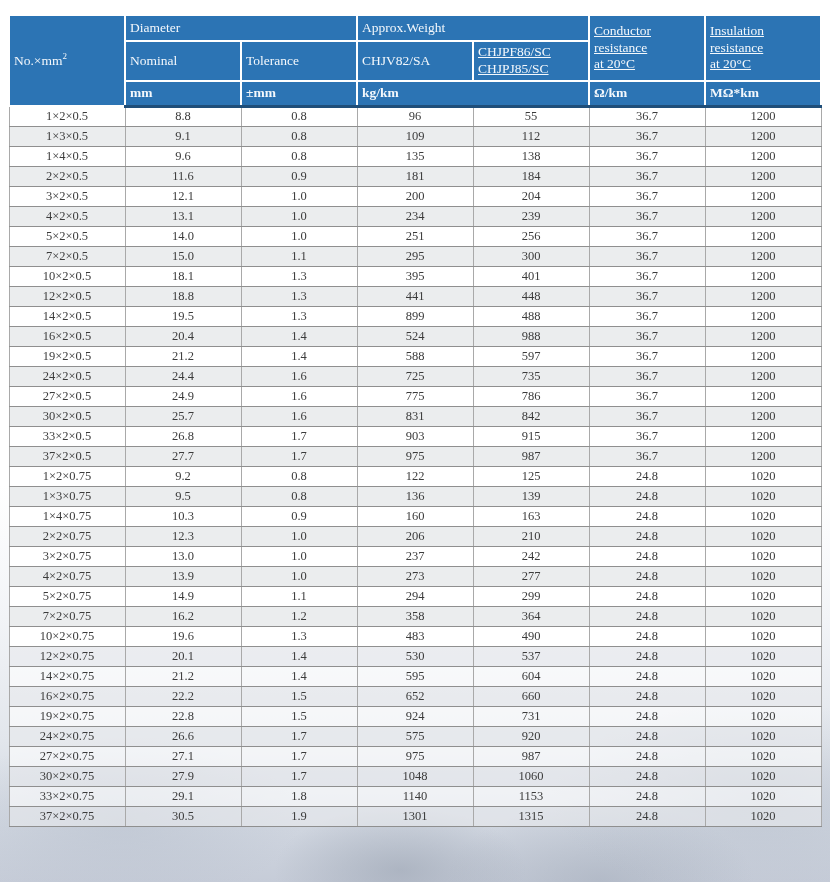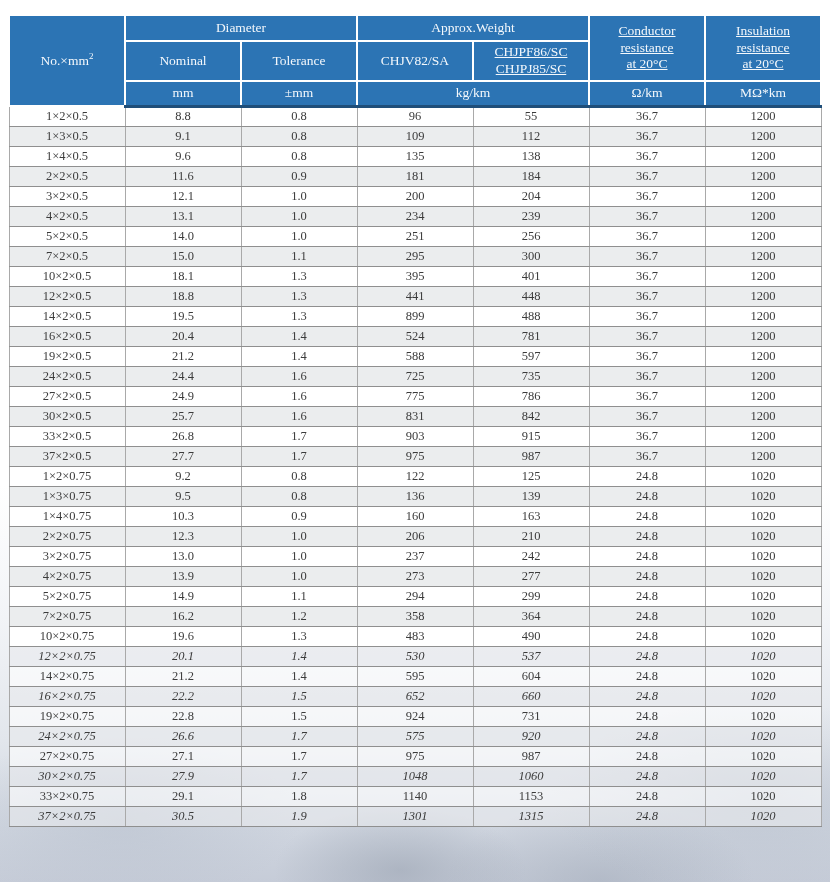--- a/index.html
+++ b/index.html
@@ -38,29 +38,29 @@
     border-collapse:collapse;
     table-layout:fixed;
   }
   col{width:14.285%;}
   
   thead th{
     background:var(--header_bg);
     color:var(--header_text);
     font-weight:normal;
     font-size:13.5px;
-    text-align:center;
+    text-align:left;
     vertical-align:middle;
     border:2px solid var(--header_divider);
     padding:2px 4px;
     line-height:1.25;
   }
   thead tr.hrow-1 th{height:26px;}
   thead tr.hrow-2 th{height:40px;}
-  thead tr.hrow-3 th{height:25px;}
+  thead tr.hrow-3 th{height:25px;font-weight:bold;}
   thead tr.hrow-3 th{border-bottom:3px solid var(--header_bottom_line);}
   th .line{display:block;text-decoration:underline;}
   th sup{font-size:9px;}
   
   tbody td{
     height:20px;
     font-size:12.5px;
     color:var(--cell_text);
     text-align:center;
     vertical-align:middle;
@@ -69,21 +69,21 @@
     border-bottom:1px solid var(--h_border);
     border-left:1px solid var(--v_border);
     border-right:1px solid var(--v_border);
     padding:0 2px;
     white-space:nowrap;
     overflow:hidden;
   }
   tbody tr.alt td{background:var(--row_alt_bg);}
   
   tbody tr:nth-child(n+28) td{background:rgba(255,255,255,0.62);}
-  tbody tr.alt:nth-child(n+28) td{background:rgba(232,234,237,0.62);font-style:italic;}
+  tbody tr.alt:nth-child(n+28) td{background:rgba(232,234,237,0.62);}
 </style>
 </head>
 <body>
 
 <div class="bg-watermark"></div>
 
 <div class="table-wrap">
   <table>
     <colgroup>
       <col>
@@ -227,21 +227,21 @@
           <td>899</td>
           <td>488</td>
           <td>36.7</td>
           <td>1200</td>
         </tr>
         <tr class="alt">
           <td>16×2×0.5</td>
           <td>20.4</td>
           <td>1.4</td>
           <td>524</td>
-          <td>781</td>
+          <td>988</td>
           <td>36.7</td>
           <td>1200</td>
         </tr>
         <tr>
           <td>19×2×0.5</td>
           <td>21.2</td>
           <td>1.4</td>
           <td>588</td>
           <td>597</td>
           <td>36.7</td>

